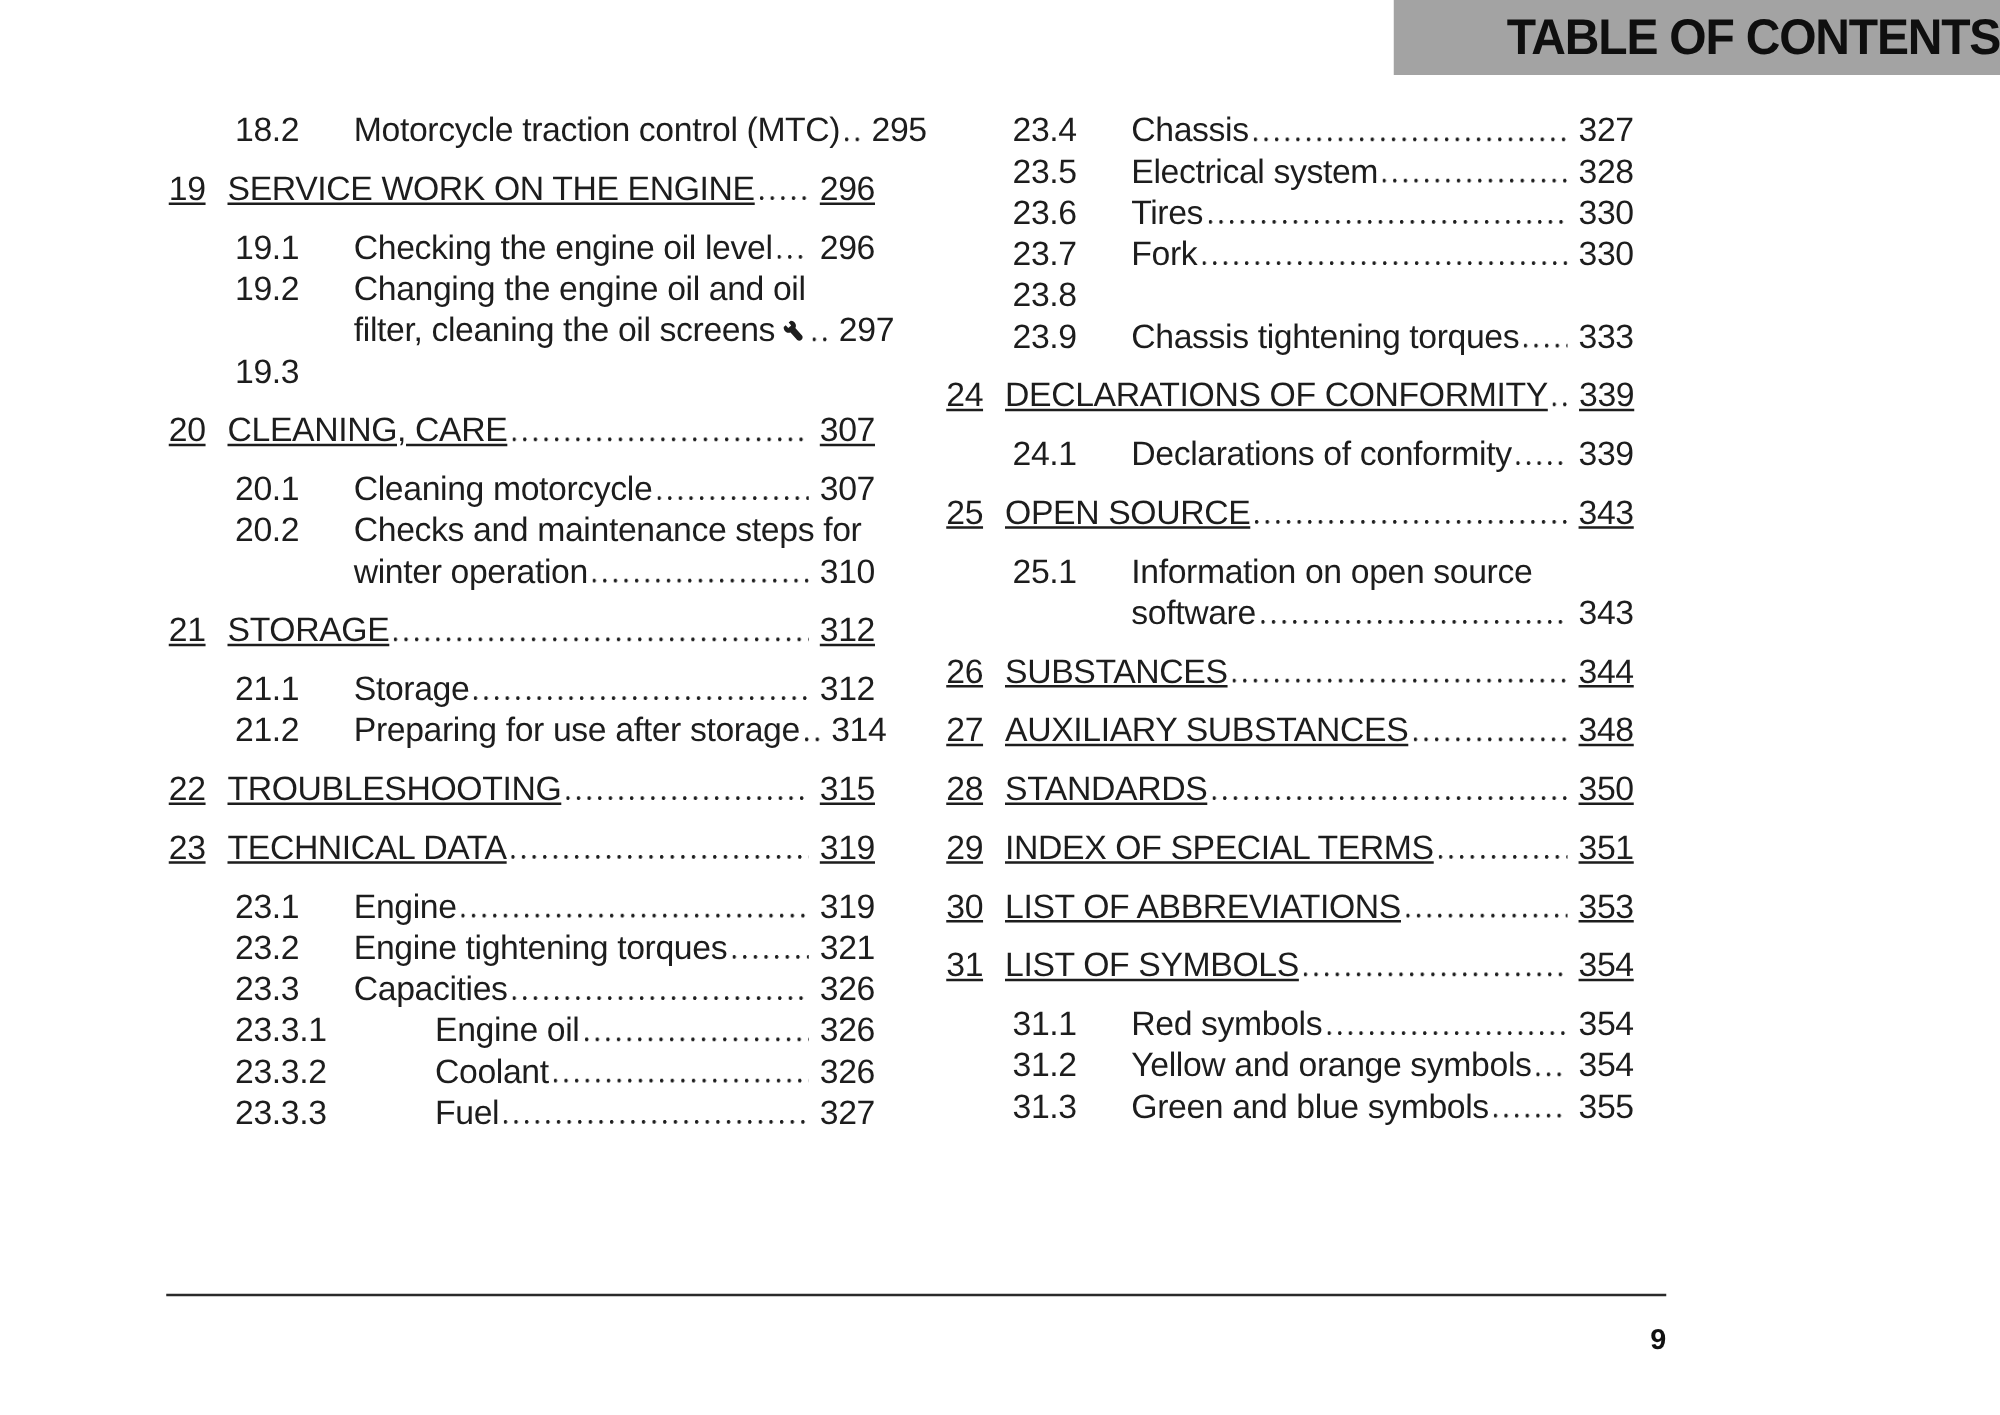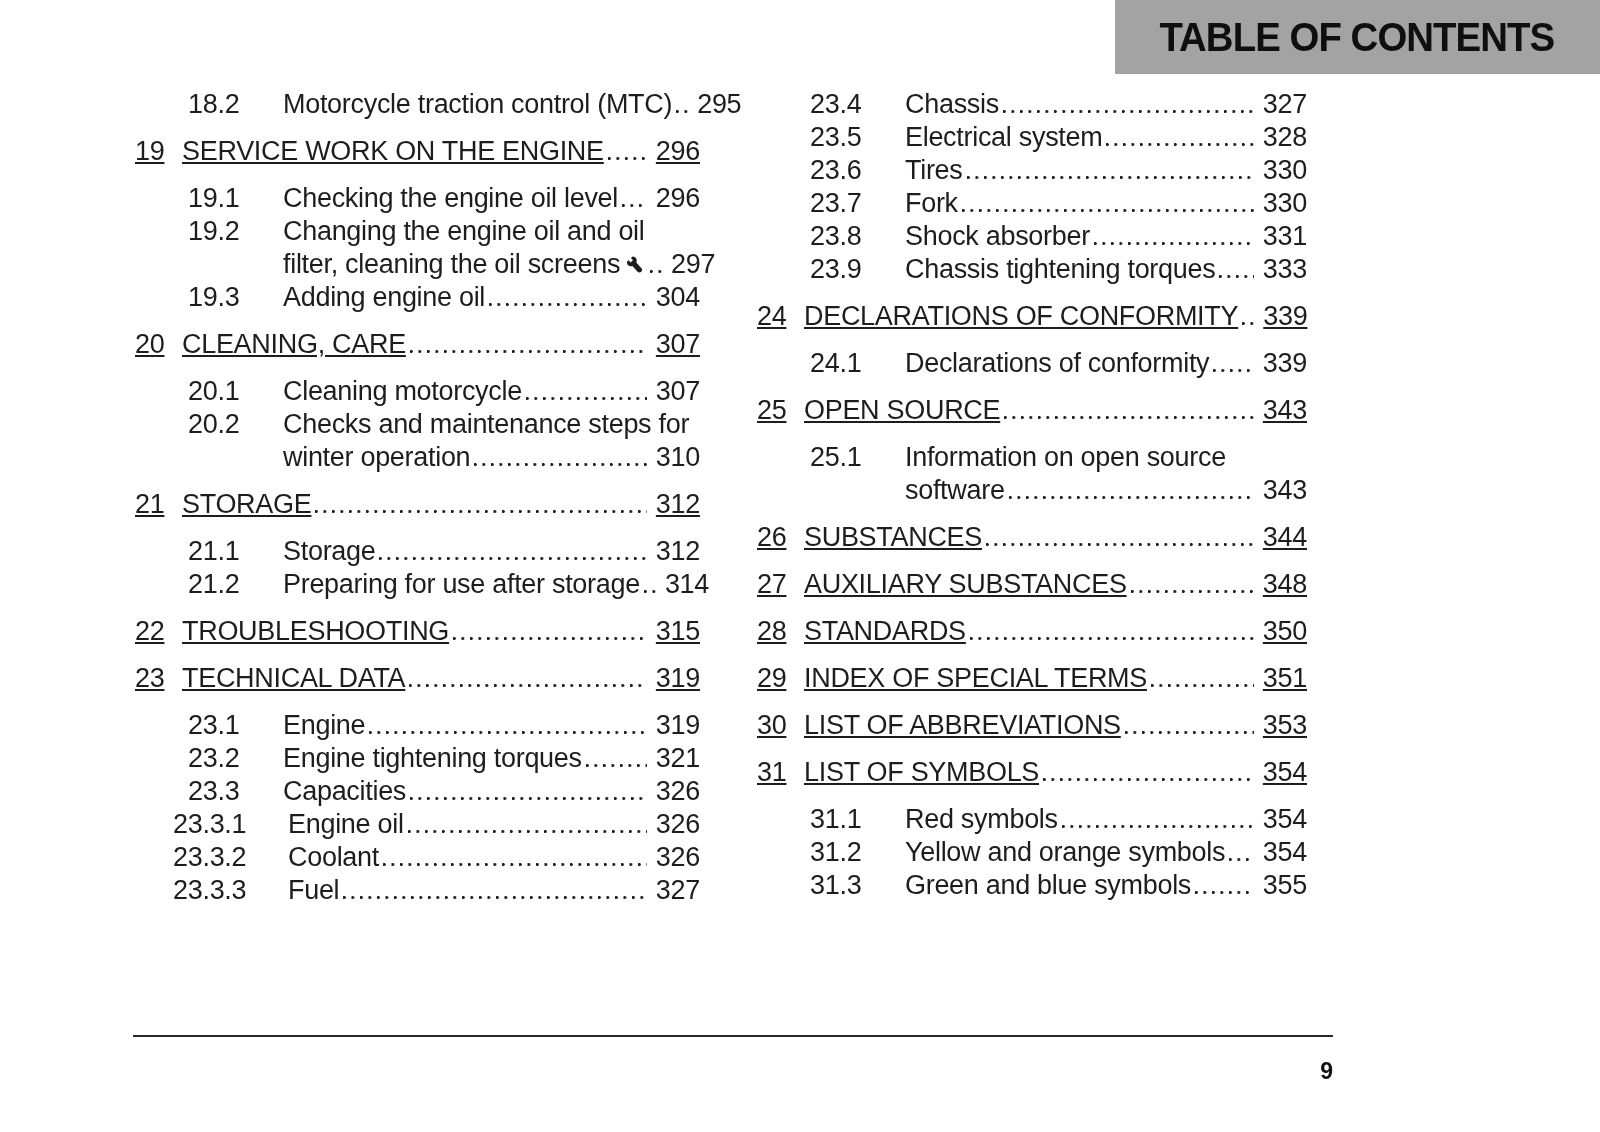--- a/index.html
+++ b/index.html
@@ -6,40 +6,40 @@
   body {
     width:1600px; height:1132px; position:relative;
     background:#ffffff; overflow:hidden;
     font-family:"Liberation Sans", sans-serif;
     color:#1d1d1d;
     -webkit-font-smoothing:antialiased;
   }
 
   
   .banner {
-    position:absolute; top:0; left:1115px; right:0; height:74px;
+    position:absolute; top:0; left:1115px; right:0; height:60px;
     background:#a3a3a3;
     display:flex; align-items:center; justify-content:flex-end;
-    padding-right:46px; box-sizing:border-box;
+    box-sizing:border-box;
   }
   .banner .title {
     font-size:40px; font-weight:bold; letter-spacing:-1px;
     color:#0f0f0f; white-space:nowrap; transform:scaleX(0.96);
     transform-origin:right center;
   }
 
   
   .toc-col { position:absolute; top:88px; font-size:27px; line-height:33px; letter-spacing:-0.3px; }
   .toc-col.left  { left:135px; width:565px; }
   .toc-col.right { left:757px; width:550px; }
 
   .entry { display:grid; align-items:start; }
   .entry.chapter    { grid-template-columns:47px 1fr;  margin:14px 0;text-decoration:underline; }
   .entry.section    { grid-template-columns:95px 1fr;  margin-left:53px; }
-  .entry.subsection { grid-template-columns:115px 1fr; margin-left:38px; }
+  .entry.subsection { grid-template-columns:115px 1fr; margin-left:53px;gap:45px; }
 
   .line { display:flex; }
   .txt  { white-space:pre; }
   .leader {
     flex:1 1 auto; min-width:12px; align-self:flex-end;
     height:3px; margin:0 9px 8px 4px;
     background-image:radial-gradient(circle at 1.3px 1.5px, #1d1d1d 1.25px, transparent 1.65px);
     background-size:8.5px 3px; background-repeat:repeat-x;
   }
   .page { white-space:nowrap; }
@@ -110,27 +110,20 @@
                L8.7,9.8 C7.6,9.4 6.5,8.5 5.9,7.3 C4.9,5.3 5.4,2.9 7.2,1.2 Z" fill="#1d1d1d"></path>
     </g>
   </svg>
           <span class="leader"></span>
           <span class="page">297</span>
         </div>
       </div>
     </div>
     <div class="entry section">
       <span class="num">19.3</span>
-      <div class="body">
-        <div class="line">
-          <span class="txt">Adding engine oil</span>
-          <span class="leader"></span>
-          <span class="page">304</span>
-        </div>
-      </div>
     </div>
     <div class="entry chapter">
       <span class="num">20</span>
       <div class="body">
         <div class="line">
           <span class="txt">CLEANING, CARE</span>
           <span class="leader"></span>
           <span class="page">307</span>
         </div>
       </div>
@@ -305,27 +298,20 @@
       <div class="body">
         <div class="line">
           <span class="txt">Fork</span>
           <span class="leader"></span>
           <span class="page">330</span>
         </div>
       </div>
     </div>
     <div class="entry section">
       <span class="num">23.8</span>
-      <div class="body">
-        <div class="line">
-          <span class="txt">Shock absorber</span>
-          <span class="leader"></span>
-          <span class="page">331</span>
-        </div>
-      </div>
     </div>
     <div class="entry section">
       <span class="num">23.9</span>
       <div class="body">
         <div class="line">
           <span class="txt">Chassis tightening torques</span>
           <span class="leader"></span>
           <span class="page">333</span>
         </div>
       </div>

